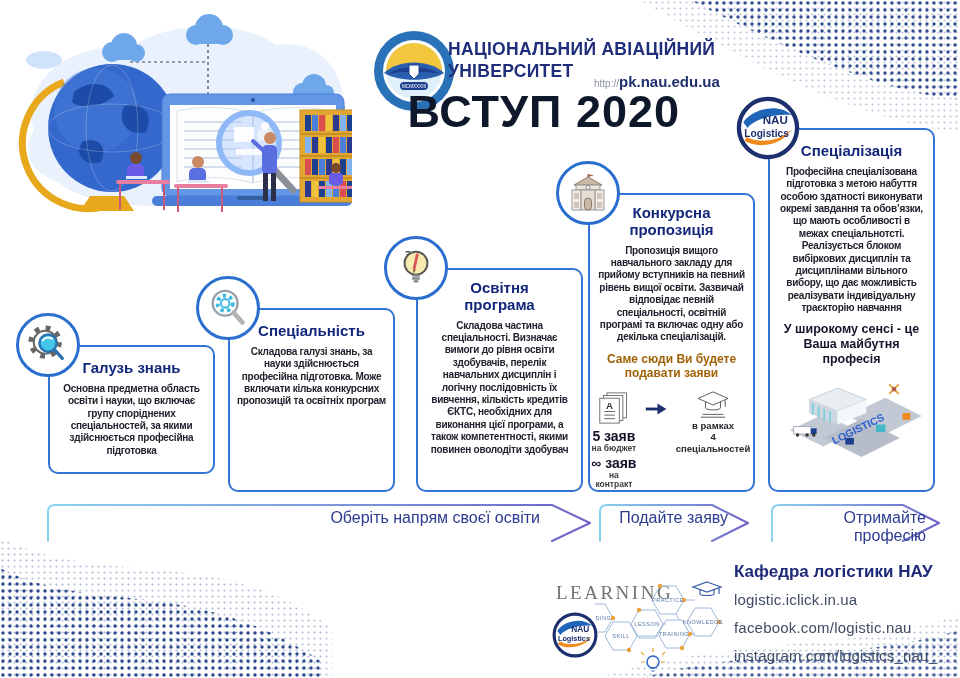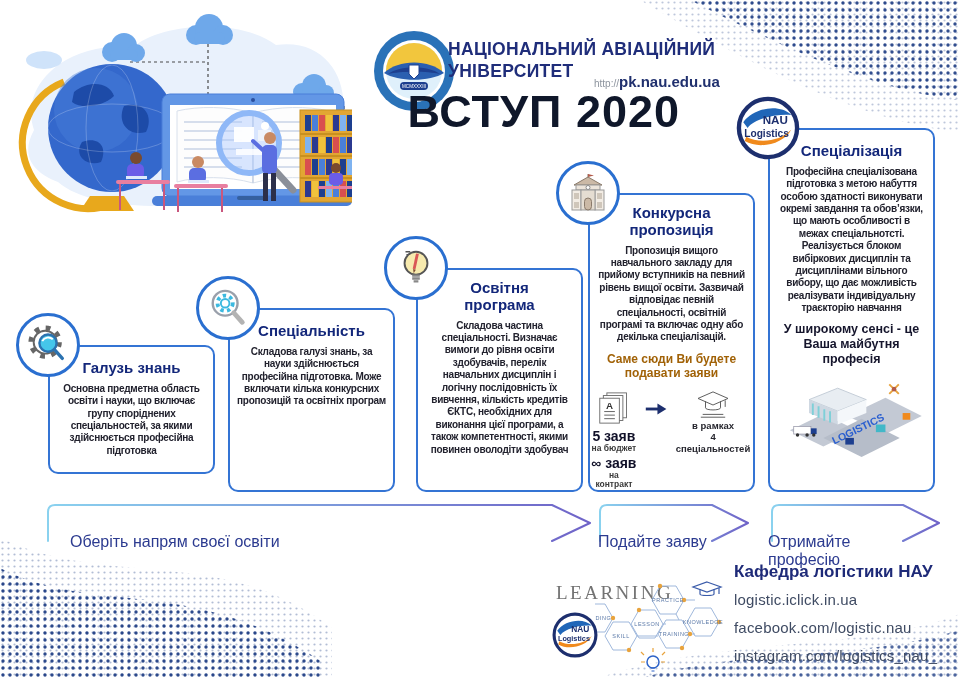--- a/index.html
+++ b/index.html
@@ -39,21 +39,21 @@
   .card5 .card-highlight{color:#15152c;font-size:12.5px;}
 
   .apps{display:flex;justify-content:center;align-items:flex-start;gap:6px;margin-top:9px;}
   .apps-left,.apps-right{text-align:center;}
   .count{font-size:14px;font-weight:bold;color:#101028;line-height:1.15;margin-top:2px;}
   .count-label{font-size:8.5px;font-weight:bold;color:#3a3a3a;line-height:1.1;}
   .apps-arrow{margin-top:12px;}
   .scope{font-size:9.5px;font-weight:bold;color:#26262e;line-height:1.25;}
 
   
-  .tl-label{position:absolute;top:533px;font-size:16px;color:#2c3b90;text-align:left;}
+  .tl-label{position:absolute;top:509px;font-size:16px;color:#2c3b90;text-align:right;}
   .tl1{left:70px;width:470px;}
   .tl2{left:598px;width:130px;}
   .tl3{left:768px;width:158px;}
 
   
   .learning{left:556px;top:582px;font-family:"Liberation Serif",serif;font-size:19px;
             letter-spacing:2.5px;color:#737373;}
   .dept{left:734px;top:562px;font-size:17px;font-weight:bold;color:#1e2a78;}
   .link{position:absolute;left:734px;font-size:15px;color:#3f4b63;letter-spacing:.2px;}
   .lnk1{top:591px;} .lnk2{top:619px;} .lnk3{top:647px;}

